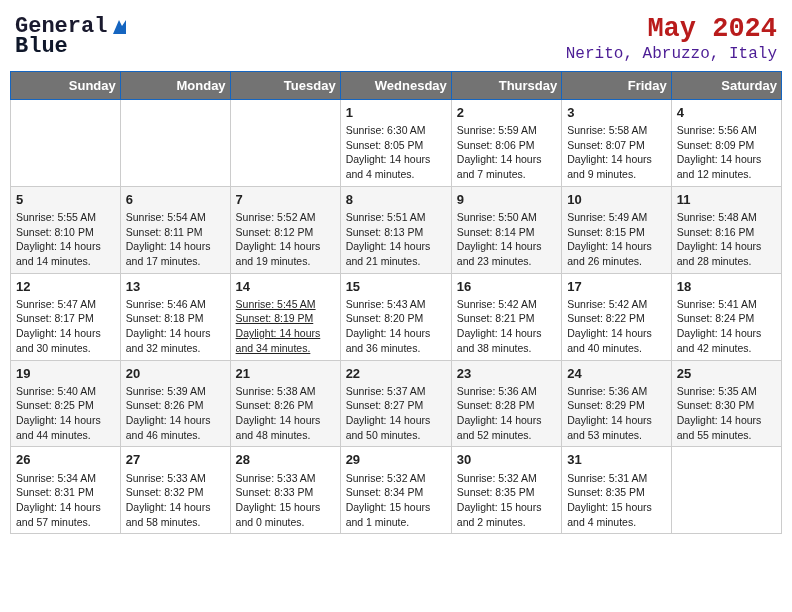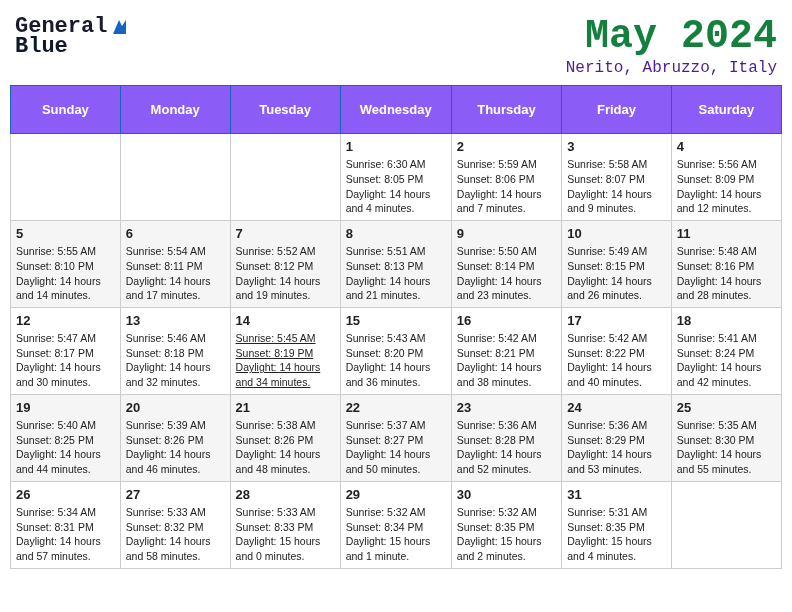--- a/index.html
+++ b/index.html
@@ -26,39 +26,39 @@
     .logo-text {
       font-size: 22px;
       font-weight: bold;
       color: #1a1a2e;
       line-height: 1.1;
     }
     .title-area {
       text-align: right;
     }
     .month-title {
-      font-size: 40px;
+      font-size: 27px;
       font-weight: bold;
-      color: #15803d;
+      color: #b91c1c;
       line-height: 1.1;
     }
     .subtitle {
       font-size: 16px;
       color: #4c1d95;
     }
     table {
       width: 100%;
       border-collapse: collapse;
       font-size: 11px;
     }
     thead tr th {
-      background: #8b5cf6;
+      background: #737373;
       color: #fff;
-      padding: 16px 4px;
-      text-align: center;
+      padding: 6px 4px;
+      text-align: right;
       font-size: 13px;
       font-weight: bold;
       border: 1px solid #1565c0;
     }
     tbody tr td {
       border: 1px solid #ccc;
       vertical-align: top;
       padding: 4px 5px;
       min-height: 70px;
       height: 80px;

